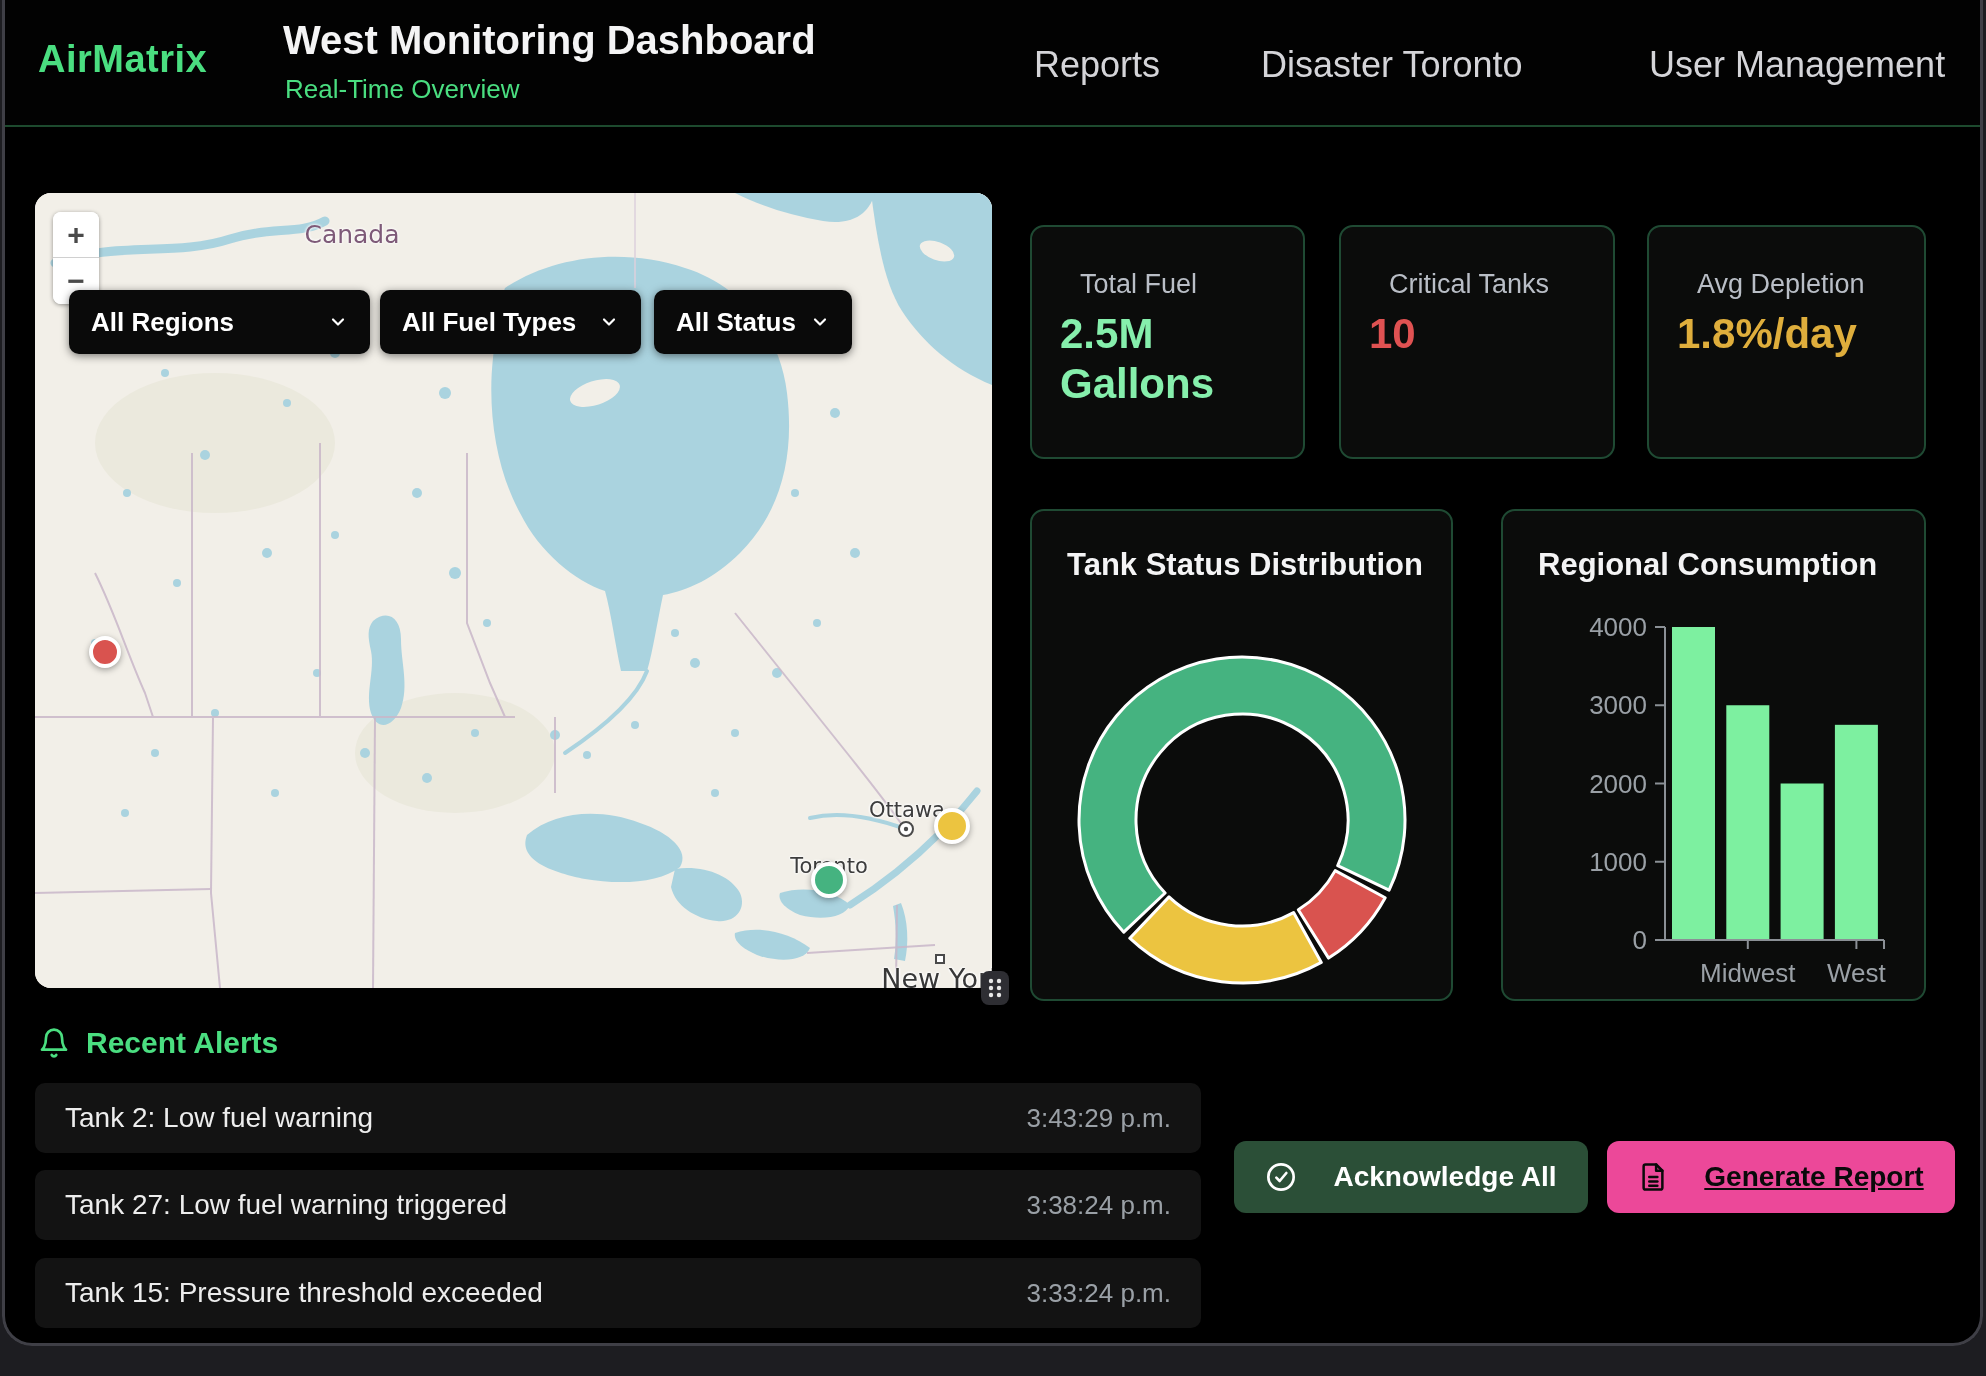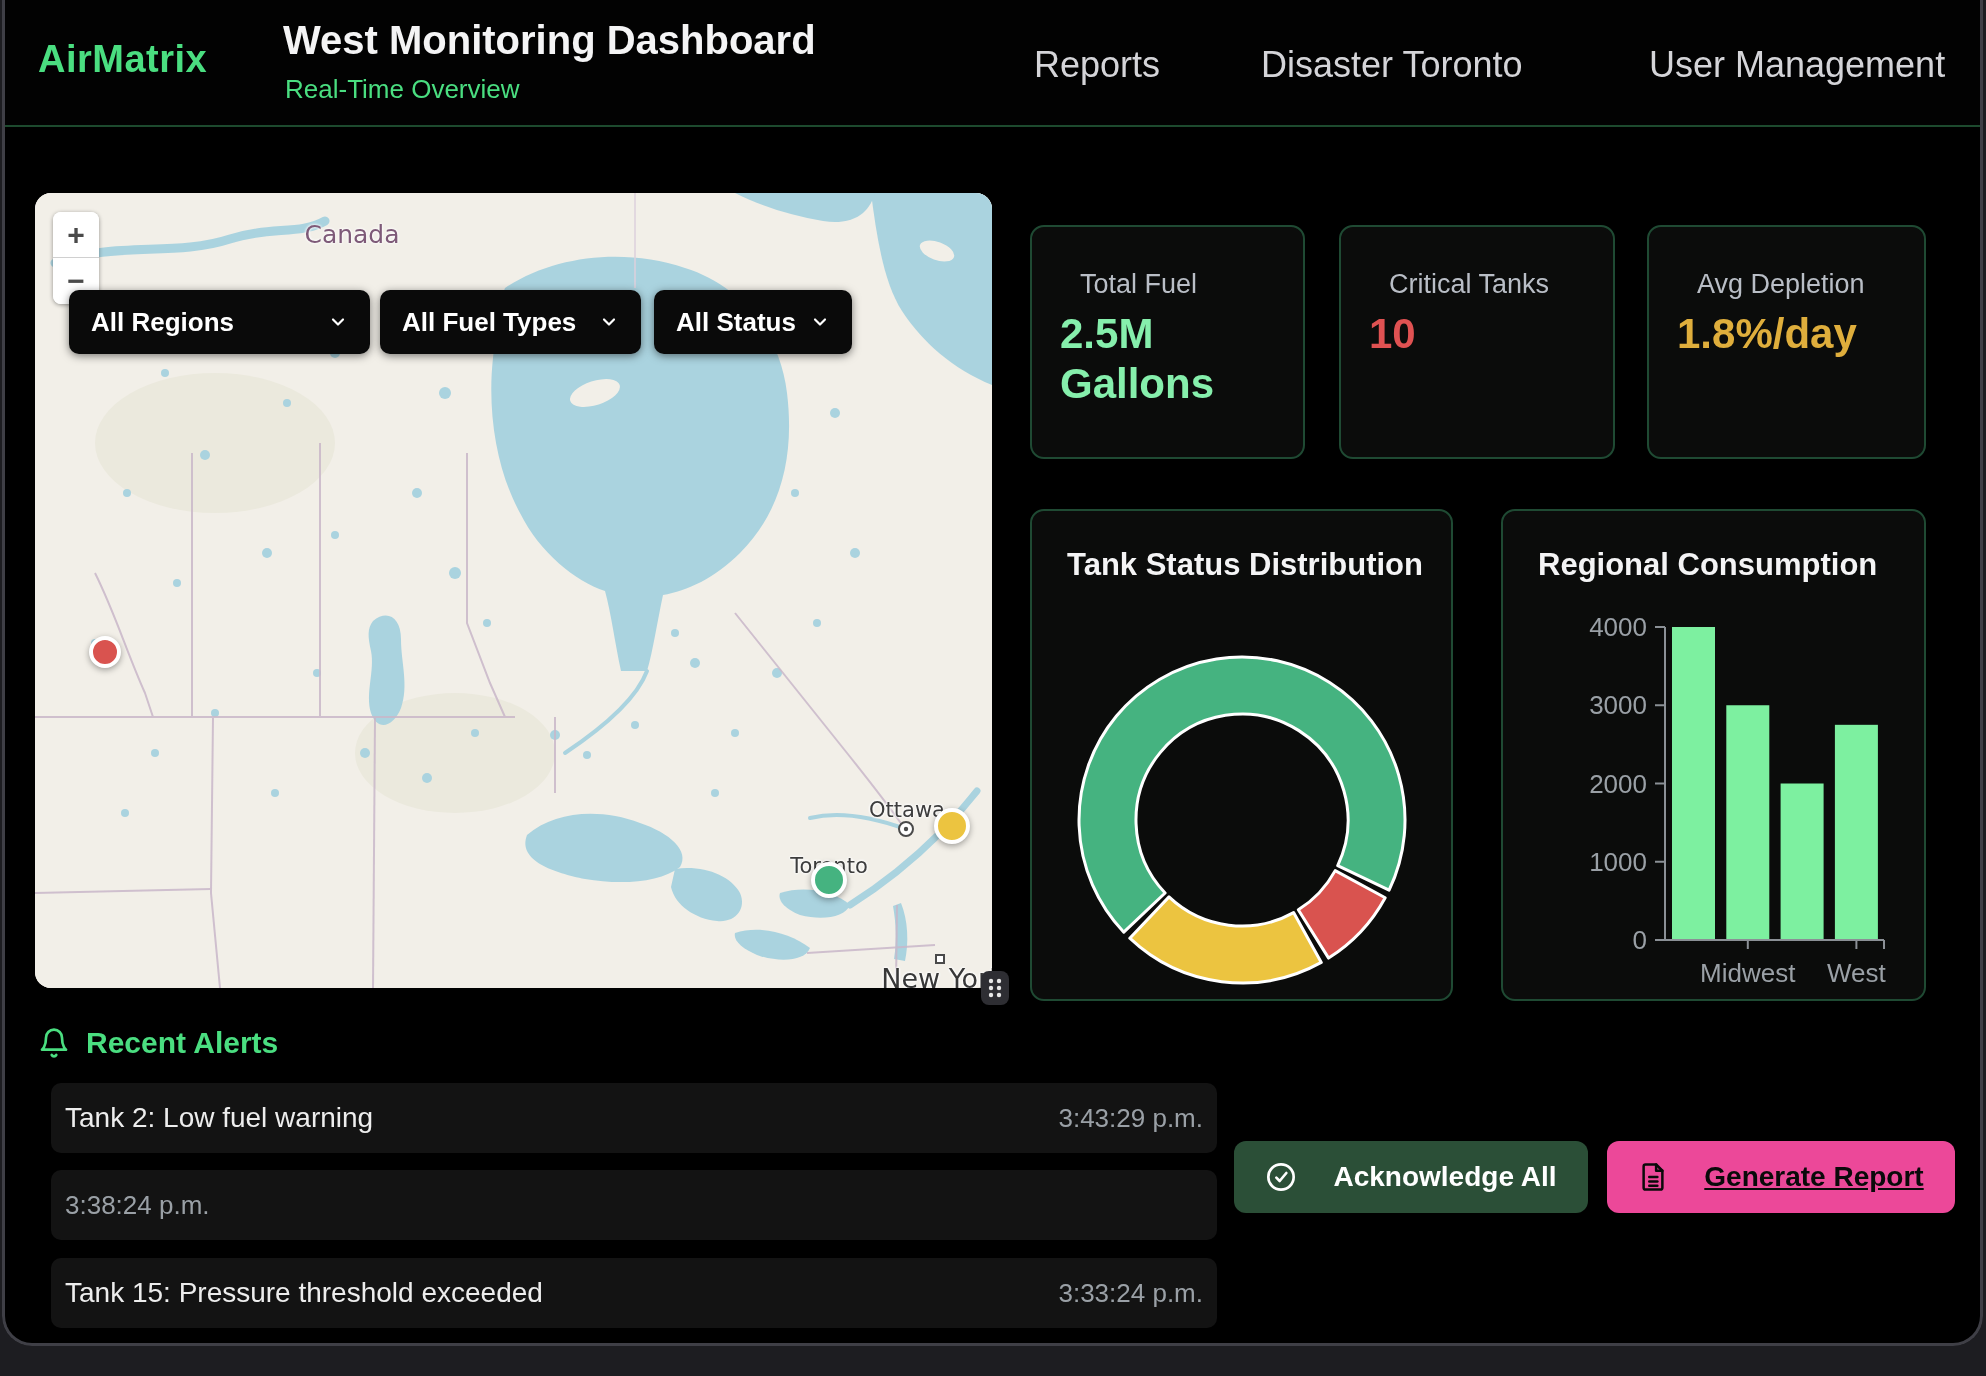--- a/index.html
+++ b/index.html
@@ -46,22 +46,22 @@
   .card h3{position:absolute;left:35px;top:36px;margin:0;font-size:31px;font-weight:bold;color:#f4f4f5;}
   .donut-card{left:1030px;top:509px;width:423px;height:492px;}
   .bar-card{left:1501px;top:509px;width:425px;height:492px;}
   #donut-svg{position:absolute;left:0;top:60px;}
   #bar-svg{position:absolute;left:0;top:0;}
 
   
   .alerts-header{position:absolute;left:38px;top:1026px;display:flex;align-items:center;gap:16px;z-index:5;}
   .alerts-header .bell{width:32px;height:34px;}
   .alerts-title{font-size:30px;font-weight:bold;color:#4ade80;}
-  .alert-row{position:absolute;left:51px;width:1166px;height:70px;background:#131313;border-radius:10px;display:flex;
-      align-items:center;justify-content:space-between;padding:0 14px;box-sizing:border-box;z-index:5;}
+  .alert-row{position:absolute;left:35px;width:1166px;height:70px;background:#131313;border-radius:10px;display:flex;
+      align-items:center;justify-content:space-between;padding:0 30px;box-sizing:border-box;z-index:5;}
   .alert-msg{font-size:28px;color:#ededed;}
   .alert-time{font-size:26px;color:#9aa0a6;}
 
   
   .btn{position:absolute;top:1141px;height:72px;border:none;border-radius:12px;display:flex;align-items:center;justify-content:center;
       gap:36px;font-family:inherit;font-size:28px;font-weight:bold;cursor:pointer;z-index:5;}
   .btn.ack{left:1234px;width:354px;background:#2b4f37;color:#fff;}
   .btn.gen{left:1607px;width:348px;background:#ec4899;color:#0a0a0a;text-decoration:underline;}
   .btn svg{flex:0 0 auto;}
 </style>
@@ -281,20 +281,21 @@
       <path d="M10.3 21a1.94 1.94 0 0 0 3.4 0"></path>
     </svg>
     <span class="alerts-title">Recent Alerts</span>
   </div>
   <div id="alerts-list">
       <div class="alert-row" style="top: 1083px;">
         <span class="alert-msg">Tank 2: Low fuel warning</span>
         <span class="alert-time">3:43:29 p.m.</span>
       </div>
       <div class="alert-row" style="top: 1170px;">
+        <span class="alert-msg">Tank 27: Low fuel warning triggered</span>
         <span class="alert-time">3:38:24 p.m.</span>
       </div>
       <div class="alert-row" style="top: 1258px;">
         <span class="alert-msg">Tank 15: Pressure threshold exceeded</span>
         <span class="alert-time">3:33:24 p.m.</span>
       </div>
     </div>
 
   <button class="btn ack">
     <svg width="32" height="32" viewBox="0 0 24 24" fill="none" stroke="#fff" stroke-width="2" stroke-linecap="round" stroke-linejoin="round">

